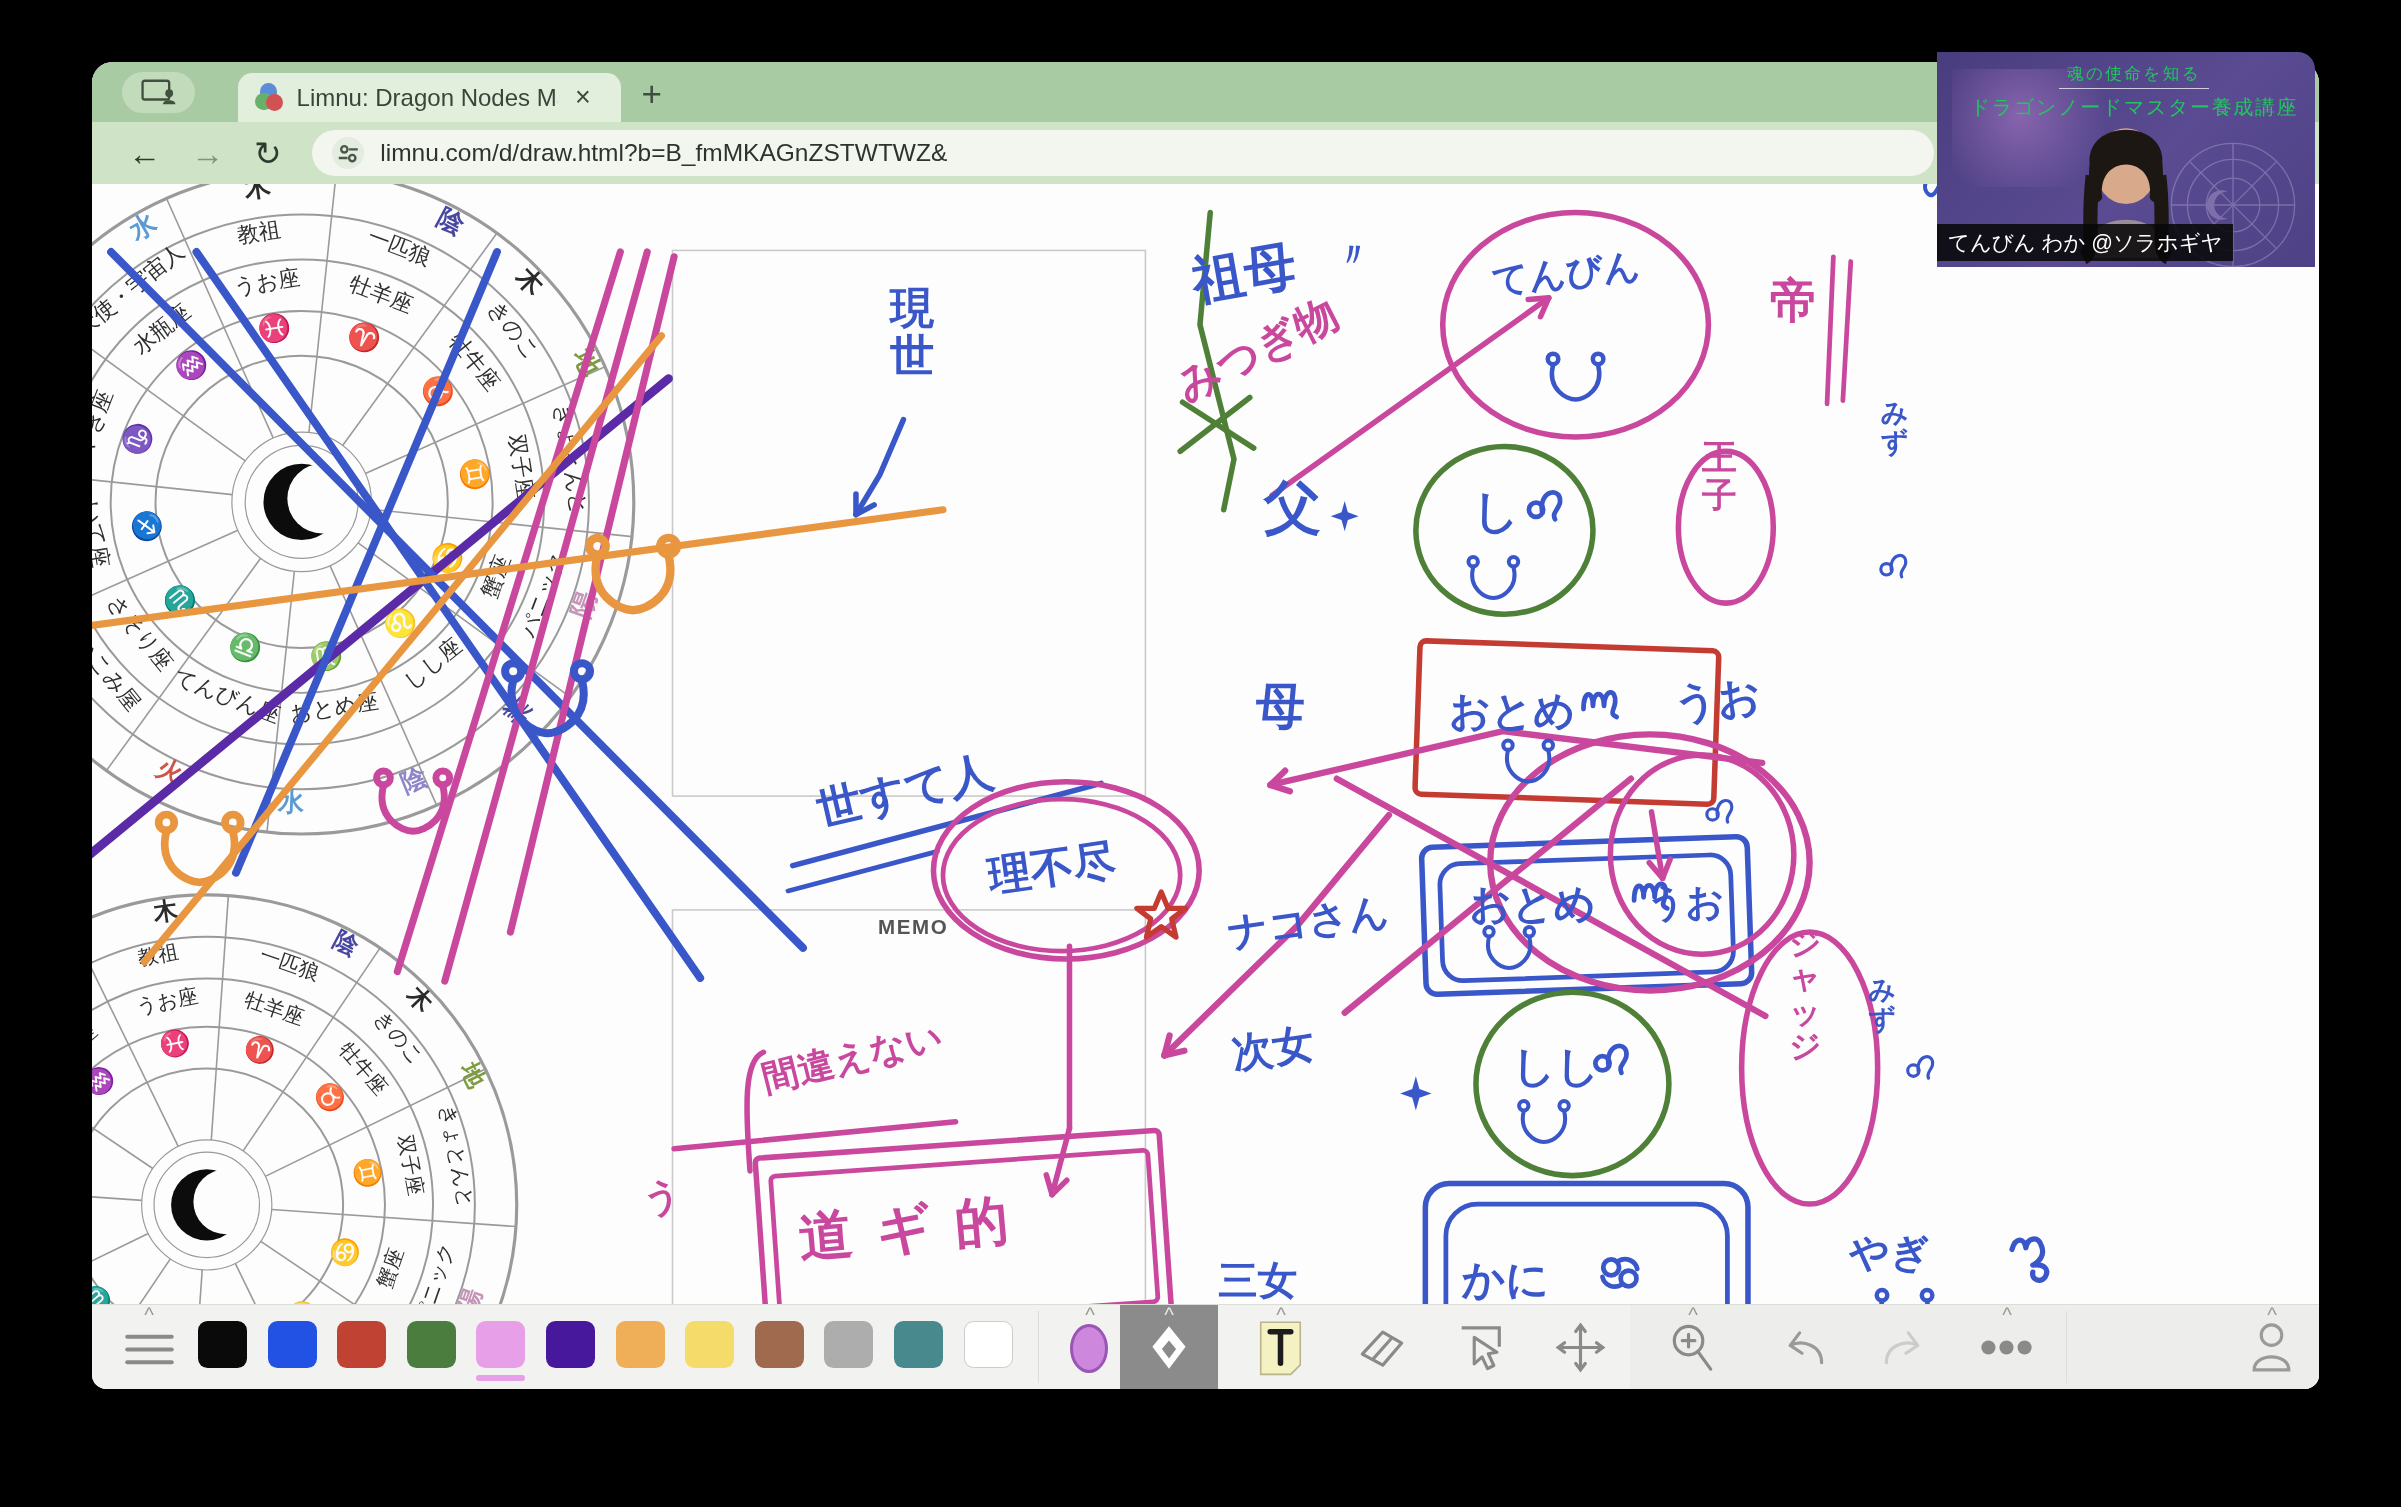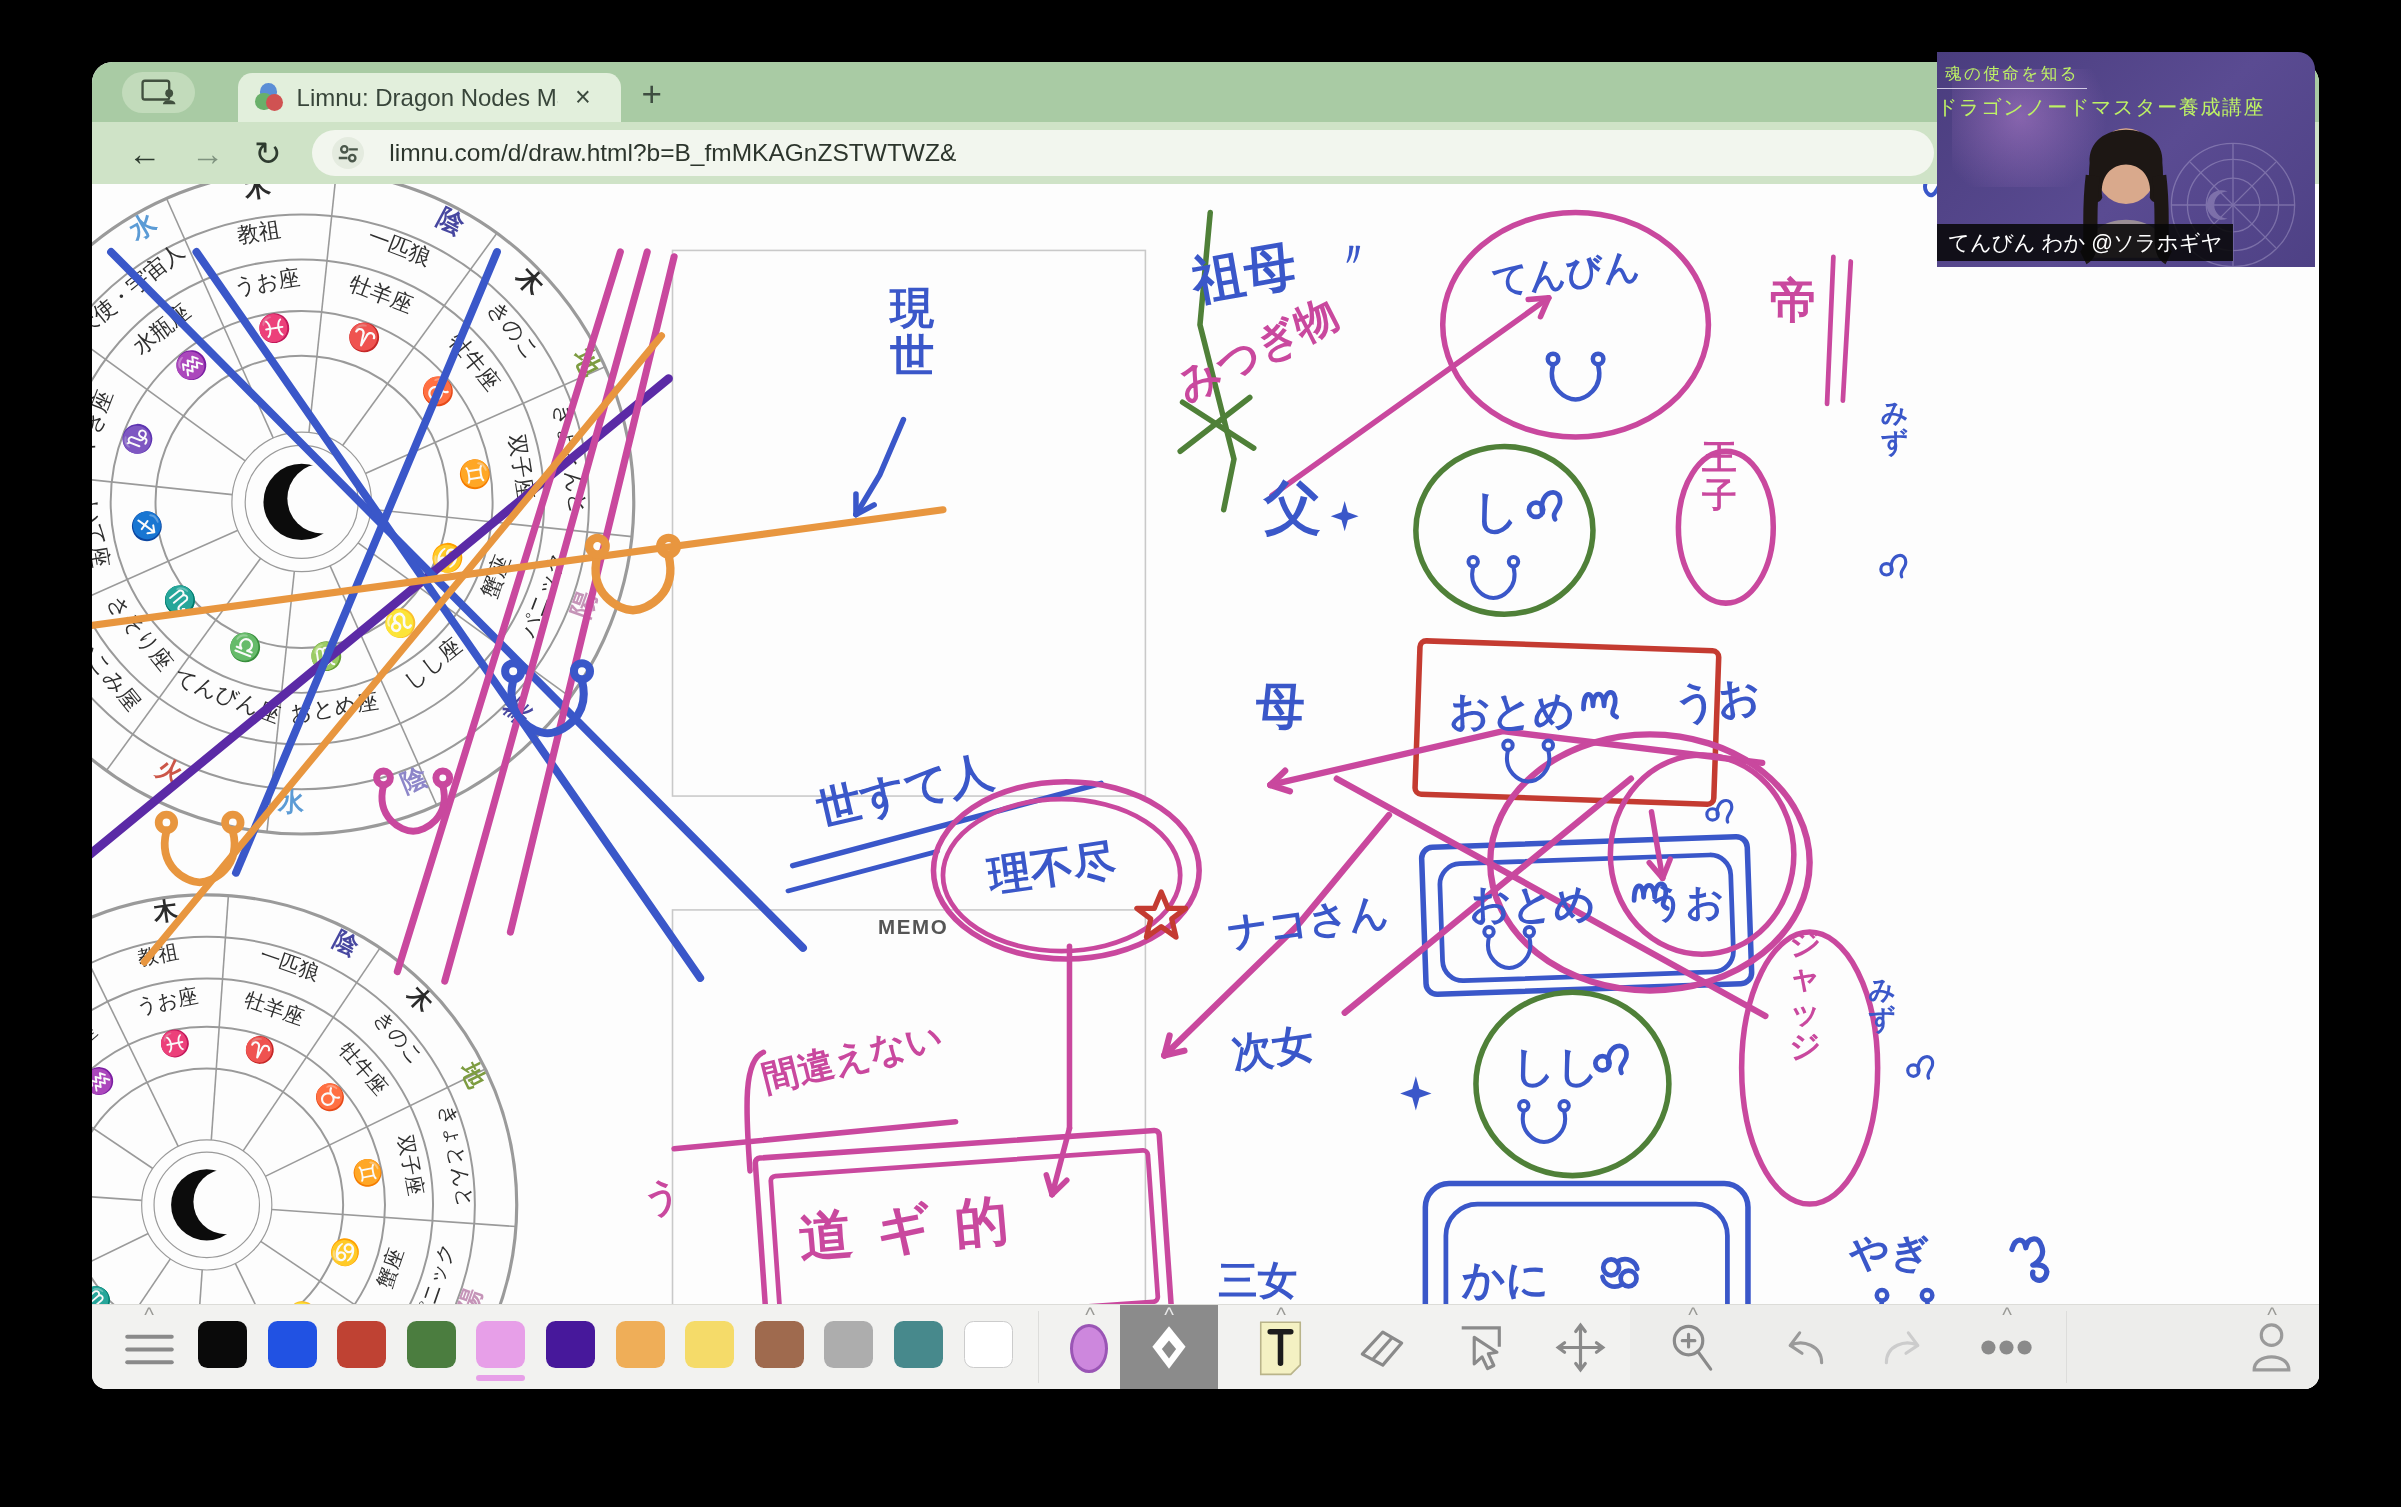--- a/index.html
+++ b/index.html
@@ -23,21 +23,21 @@
   .favicon i{position:absolute;border-radius:50%;width:17.4px;height:17.4px;}
   .favicon .f1{background:#5b8ed6;left:4.7px;top:0;}
   .favicon .f2{background:#69b06a;left:0;top:9.5px;}
   .favicon .f3{background:#d05252;left:10.3px;top:10.3px;}
 
   #navbar{position:absolute;left:0;top:60px;width:100%;height:62px;background:#cfe3c7;
           display:flex;align-items:center;gap:30px;padding:0 0 0 36px;box-sizing:border-box;}
   .nav-glyph{font-size:33px;color:#2e3b2f;line-height:1;}
   .nav-glyph.fwd{color:#7f937f;}
   #url-pill{height:46px;flex:0 0 1622px;background:#f2f6ee;border-radius:23px;
-          display:flex;align-items:center;padding:0 20.6px;gap:25px;box-sizing:border-box;}
+          display:flex;align-items:center;padding:0 20.6px;gap:16px;box-sizing:border-box;}
   .tune-ic{width:32px;height:32px;border-radius:50%;background:#e4ebdf;
           display:flex;align-items:center;justify-content:center;}
   #url-text{font-size:24.5px;color:#2c352c;white-space:nowrap;}
   .ext-ic{width:30px;height:30px;border-radius:7.1px;background:#45543f;margin-left:22px;}
 
   #board{position:absolute;left:0;top:122px;width:2227px;height:1183px;background:#fdfdfd;overflow:hidden;}
   #board svg{display:block;}
 
   
   #limnubar{position:absolute;left:0;bottom:0;width:100%;height:84px;background:#f2f2f0;
@@ -51,21 +51,21 @@
   .tool-tile{position:absolute;top:0;height:84px;display:flex;align-items:center;justify-content:center;}
   .tool-tile.dark{background:#8b8b8b;}
   .lightsec{position:absolute;top:0;height:84px;background:#ededeb;}
 
   
   #videos{position:absolute;left:1937px;top:52px;width:378px;}
   .vtile{position:relative;width:378px;height:215px;overflow:hidden;}
   .vtile:first-child{border-radius:0 17.4px 0 0;}
   .nametag{position:absolute;left:0;bottom:6.3px;background:rgba(8,8,8,.88);color:#fff;
            font-size:21.4px;padding:4px 11px;white-space:nowrap;max-width:370px;overflow:hidden;}
-  .slide-text{position:absolute;top:11px;left:0;width:100%;color:#bef264;}
+  .slide-text{position:absolute;top:11px;left:8px;width:100%;text-align:center;color:#22c55e;}
   .slide-text .l1{font-size:16.6px;letter-spacing:2.4px;display:inline-block;
                   border-bottom:0.8px solid rgba(240,235,250,.8);padding:0 8px 3.2px;}
   .slide-text .l2{font-size:20px;letter-spacing:1.6px;margin-top:4.7px;}
   .vscene{position:absolute;inset:0;}
 </style>
 </head>
 <body>
 <div id="stage">
 
   <div id="window">

